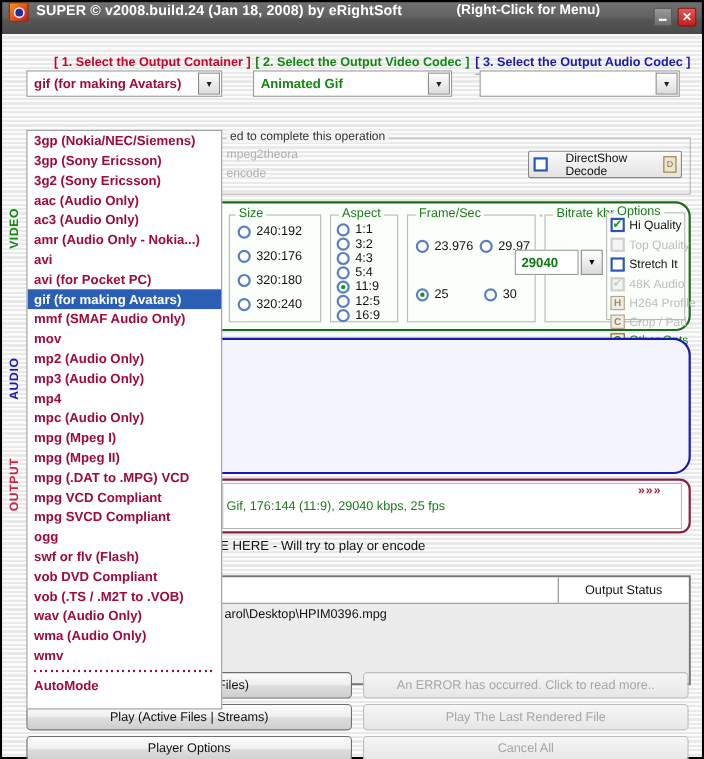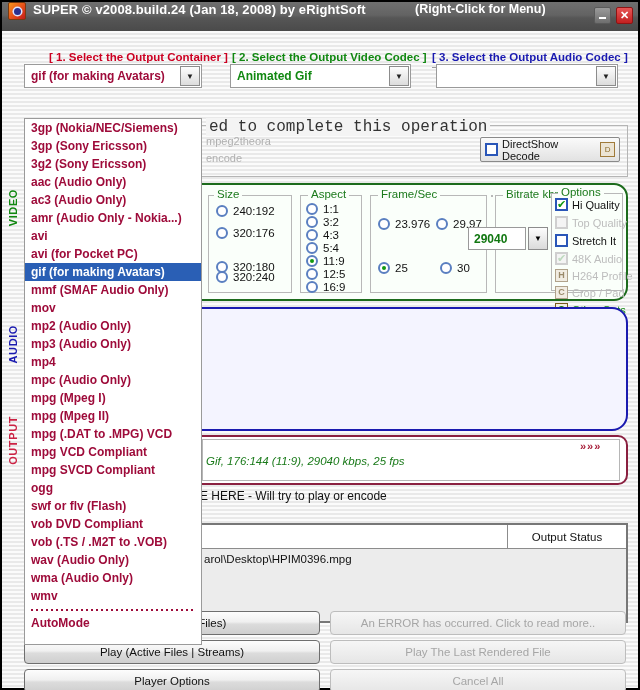--- a/index.html
+++ b/index.html
@@ -83,29 +83,29 @@
   }
 
   
   .needbox {
     position: absolute; left: 196px; top: 94px; width: 430px; height: 52px;
     border: 1px solid #b5b5b5; background: transparent;
   }
   .needbox-legend {
     position: absolute; left: 204px; top: 87px;
     background: #f4f4f4; padding: 0 3px;
-    font-size: 16px; color: #333; font-family: Liberation Mono, monospace;
+    font-size: 11px; color: #333;
   }
   .needline { position: absolute; font-size: 11px; color: #b0b0b0; white-space: nowrap; }
 
   .dsbtn {
     position: absolute; left: 478px; top: 106px; width: 140px; height: 25px;
     background: linear-gradient(180deg,#fafafa,#e2e2e2);
     border: 1px solid #8a8a8a; border-radius: 2px;
-    display: flex; align-items: center; gap: 4px; padding: 0 4px;
+    display: flex; align-items: center; gap: 16px; padding: 0 4px;
     font-size: 11px; color: #111;
   }
   .dsbtn .chk {
     width: 13px; height: 13px; background: #fff; border: 2px solid #2a56b8; flex: 0 0 auto;
   }
   .dsbtn .sq {
     width: 15px; height: 15px; border: 1px solid #a07a3a; background: #ece4d4;
     margin-left: auto; display:flex; align-items:center; justify-content:center;
     font-size: 8px; color:#8a6a2a;
   }
@@ -168,21 +168,21 @@
     position: absolute; left: 196px; top: 404px; width: 430px; height: 50px;
     border: 2px solid #8a2040; border-radius: 0 10px 10px 0;
     background: #fff;
   }
   .summary-inner {
     position: absolute; left: 200px; top: 408px; width: 418px; height: 42px;
     border: 1px solid #b6b6b6; background:#fff;
   }
   .summary-text {
     position: absolute; left: 204px; top: 424px;
-    font-size: 11.5px; color: #1a7a1a; white-space: nowrap; font-style: italic;
+    font-size: 11.5px; color: #1a7a1a; white-space: nowrap;
   }
   .summary-arrows {
     position: absolute; left: 578px; top: 409px;
     font-size: 11px; font-weight: bold; color: #a81f3a; letter-spacing:1px;
   }
 
   
   .drop-hint {
     position: absolute; left: 198px; top: 458px;
     font-size: 12px; color: #111; white-space: nowrap;
@@ -305,21 +305,21 @@
       <div class="grp" style="left:8px; top:10px; width:84px; height:98px;"></div>
       <div class="grp-lg" style="left:14px; top:3px;">Size</div>
       <div class="radio-row" style="left:16px; top:20px;">
         <span class="rb"></span>
         <span>240:192</span>
       </div>
       <div class="radio-row" style="left:16px; top:42px;">
         <span class="rb"></span>
         <span>320:176</span>
       </div>
-      <div class="radio-row" style="left:16px; top:76px;">
+      <div class="radio-row" style="left:16px; top:64px;">
         <span class="rb"></span>
         <span>320:180</span>
       </div>
       <div class="radio-row" style="left:16px; top:86px;">
         <span class="rb"></span>
         <span>320:240</span>
       </div>
 
       <div class="grp" style="left:100px; top:10px; width:62px; height:98px;"></div>
       <div class="grp-lg" style="left:108px; top:3px;">Aspect</div>

